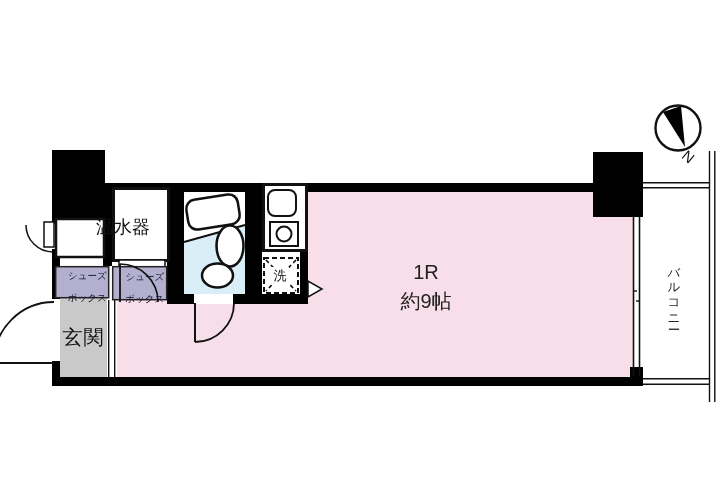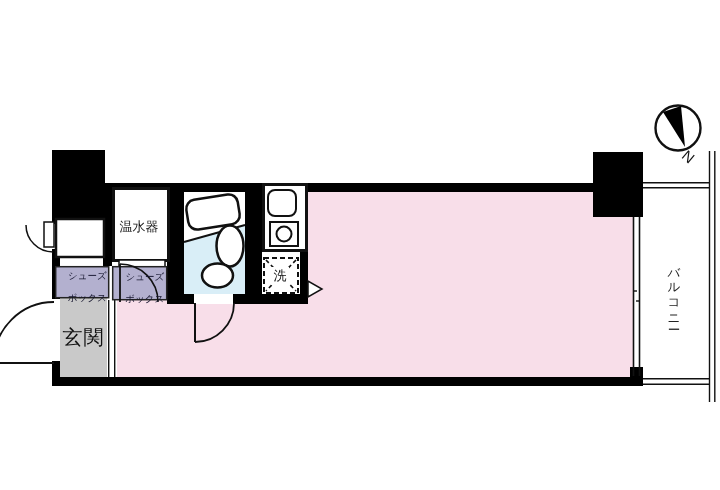--- a/index.html
+++ b/index.html
@@ -13,21 +13,21 @@
   .canvas svg{position:absolute;left:0;top:0;}
   .lbl{
     position:absolute;
     color:#111;
     display:flex;align-items:center;justify-content:center;
     text-align:center;
     white-space:pre;
     line-height:1.12;
   }
   .lbl-ps{left:55px;top:218px;width:50px;height:40px;font-size:17px;letter-spacing:5px;padding-left:5px;box-sizing:border-box;}
-  .lbl-onsuiki{left:112px;top:192px;width:54px;height:70px;font-size:13px;}
+  .lbl-onsuiki{left:96px;top:192px;width:54px;height:70px;font-size:18px;}
   .lbl-shoebox1{left:55px;top:266px;width:54px;height:32px;font-size:9.5px;color:#15152e;}
   .lbl-shoebox2{left:112px;top:266px;width:55px;height:34px;font-size:9.5px;color:#15152e;}
   .lbl-genkan{left:60px;top:297px;width:47px;height:80px;font-size:20px;letter-spacing:1px;}
   .lbl-sen{left:271px;top:267px;width:18px;height:18px;font-size:13px;background:#ffffff;}
   .lbl-room{left:334px;top:257px;width:184px;height:60px;font-size:20px;line-height:1.45;flex-direction:column;color:#222;}
   .lbl-balcony{
     left:664px;top:241px;width:17px;height:100px;
     font-size:12.5px;letter-spacing:2px;
     writing-mode:vertical-rl;text-orientation:upright;
     display:block;text-align:center;color:#222;
@@ -122,16 +122,20 @@
     <span>ボックス</span></span>
   </div>
   <div class="lbl lbl-shoebox2"><span>
     <span>シューズ</span><br>
     <span>ボックス</span></span>
   </div>
 
   <div class="lbl lbl-genkan">玄関</div>
   <div class="lbl lbl-sen">洗</div>
 
+  <div class="lbl lbl-room">
+    <div>1R</div>
+    <div>約9帖</div>
+  </div>
 
   <div class="lbl lbl-balcony">バルコニー</div>
   <div class="lbl lbl-north">N</div>
 </div>
 
 </body></html>

